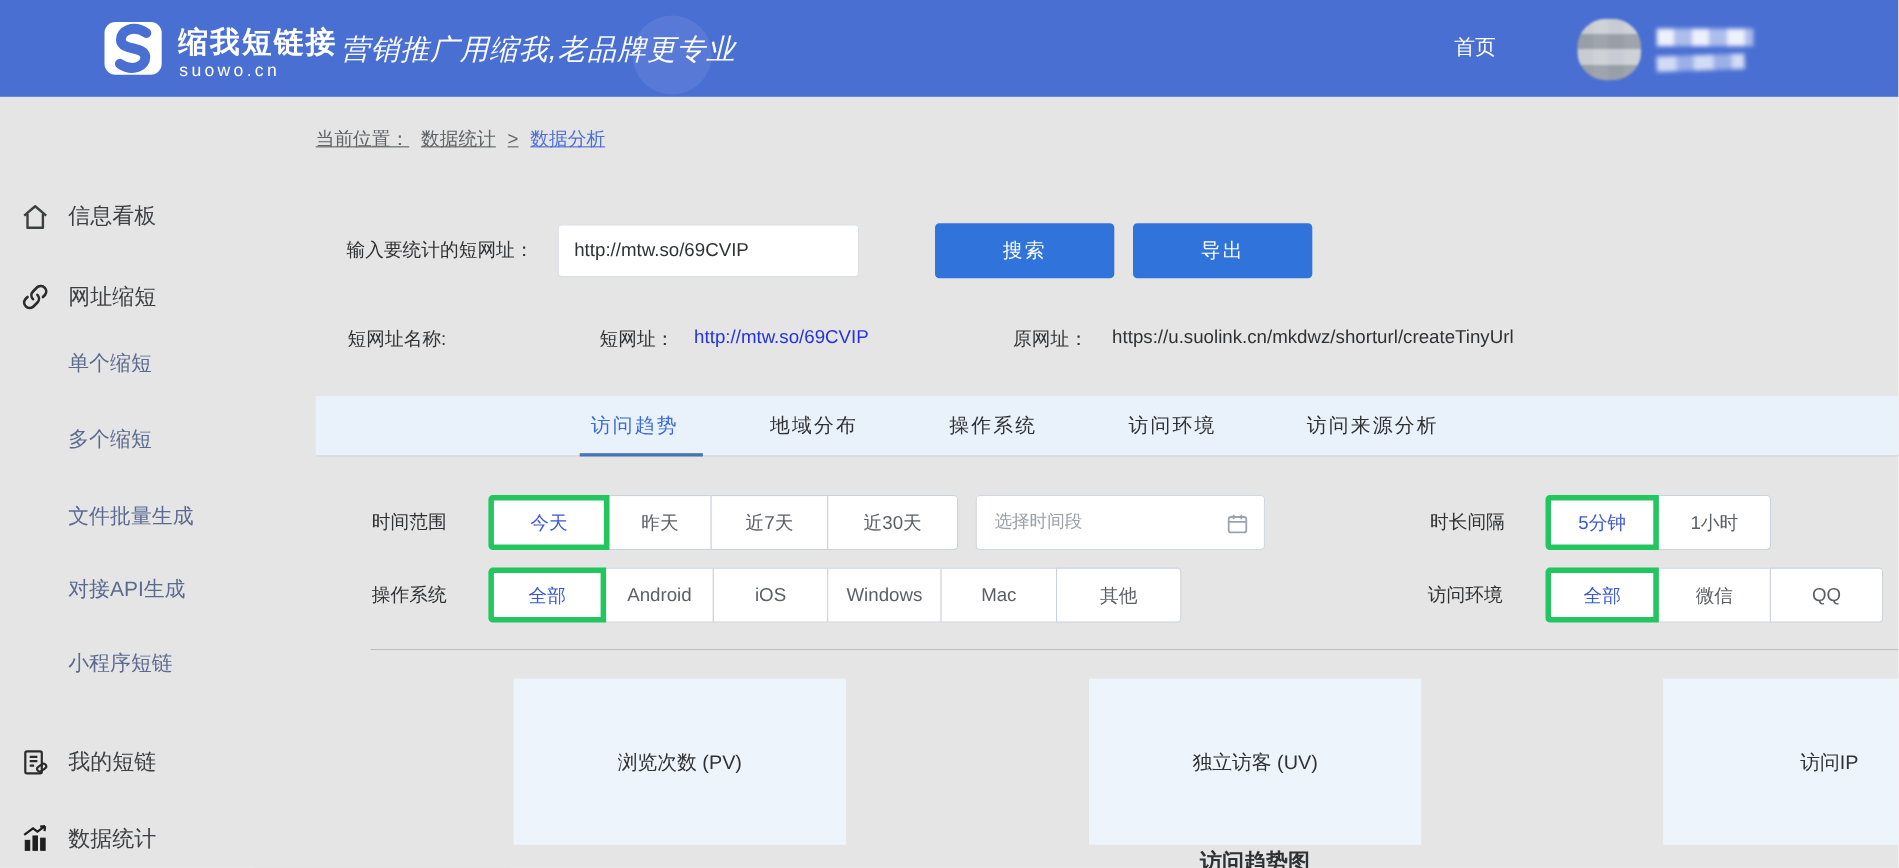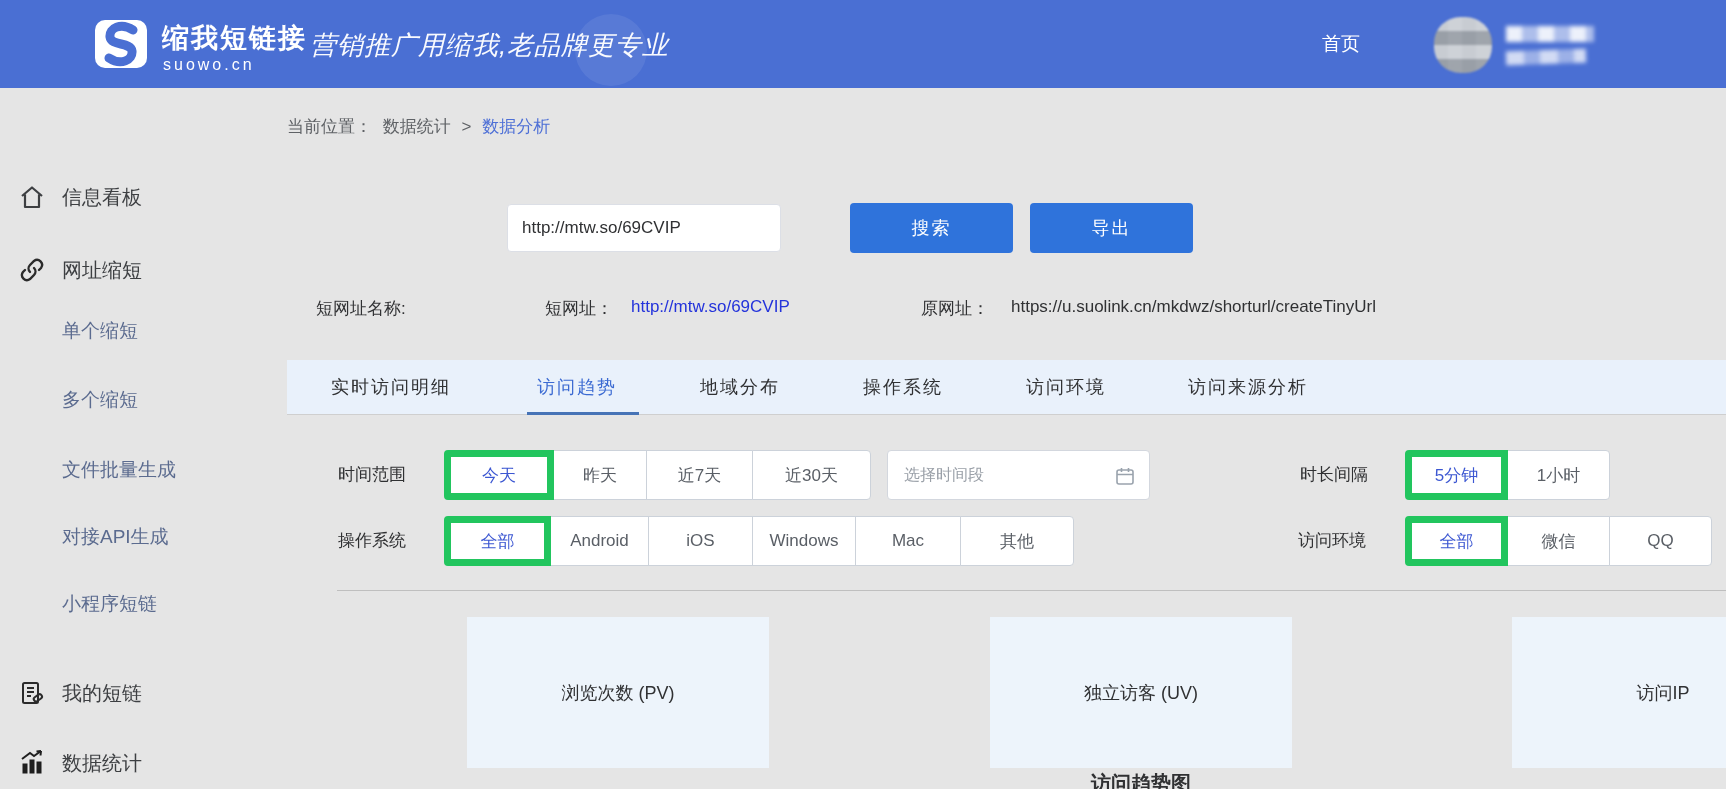--- a/index.html
+++ b/index.html
@@ -19,21 +19,21 @@
       repeating-linear-gradient(0deg, rgba(150,156,164,.85) 0 14px, rgba(205,209,215,.85) 14px 28px),
       repeating-linear-gradient(90deg, #aeb3ba 0 14px, #d4d7dc 14px 28px);
     filter: blur(1px); }
   .user-line1 { position: absolute; left: 1506px; top: 26px; width: 88px; height: 16px;
     background: repeating-linear-gradient(90deg, rgba(255,255,255,.9) 0 16px, rgba(255,255,255,.55) 16px 32px); filter: blur(2px); }
   .user-line2 { position: absolute; left: 1506px; top: 50px; width: 80px; height: 14px;
     background: repeating-linear-gradient(90deg, rgba(255,255,255,.75) 0 18px, rgba(255,255,255,.45) 18px 34px); filter: blur(2px); transform: rotate(-2deg); }
 
   
   .breadcrumb { position: absolute; left: 287px; top: 115px; font-size: 17px; color: #5f6266; }
-  .breadcrumb .crumb { margin-right: 6px; }
+  .breadcrumb .crumb { margin-right: 6px; text-decoration: underline; }
   .breadcrumb .crumb-link { color: #4d6fd6; cursor: pointer; }
 
   
   .side-item { position: absolute; left: 0; width: 270px; height: 30px; cursor: pointer; }
   .side-item .icon { position: absolute; left: 18px; top: 1px; width: 28px; height: 28px; }
   .side-item .lbl-main { position: absolute; left: 62px; top: 0; line-height: 30px; font-size: 20px; color: #3d3f42; }
   .side-item .lbl-sub { position: absolute; left: 62px; top: 0; line-height: 30px; font-size: 19px; color: #5b6b8f; }
 
   
   .form-label { position: absolute; left: 315px; top: 203px; height: 50px; line-height: 50px; font-size: 17px; color: #303133; }
@@ -52,21 +52,21 @@
   .tab.active { color: #3b6ad2; }
   .tab-underline { position: absolute; left: 240px; top: 52px; width: 112px; height: 3px; background: #4673b6; }
 
   
   .filt-label { position: absolute; height: 50px; line-height: 50px; font-size: 17px; color: #303133; }
   .seg-group { position: absolute; display: flex; height: 50px; }
   .seg { border: 1px solid #ccd2da; margin-left: -1px; background: #fff; color: #5a5f66; font-size: 17px;
     display: flex; align-items: center; justify-content: center; cursor: pointer; position: relative; }
   .seg:first-child { margin-left: 0; border-radius: 4px 0 0 4px; }
   .seg:last-child { border-radius: 0 4px 4px 0; }
-  .seg.selected { border: 7px solid #22c55e; color: #3c57d2; z-index: 2; }
+  .seg.selected { border: 5px solid #22c55e; color: #3c57d2; z-index: 2; }
   .date-input { position: absolute; left: 887px; top: 450px; width: 263px; height: 50px; border: 1px solid #d3d7de; border-radius: 4px;
     background: #fff; cursor: pointer; }
   .date-input .ph { position: absolute; left: 16px; top: 0; line-height: 48px; font-size: 16px; color: #9aa0a8; }
   .date-input .cal { position: absolute; right: 14px; top: 15px; width: 20px; height: 20px; }
 
   .divider { position: absolute; left: 337px; top: 590px; width: 1389px; height: 0; border-top: 1px solid #bfbfbf; }
 
   
   .stat-card { position: absolute; top: 617px; width: 302px; height: 151px; background: #edf4fb;
     display: flex; align-items: center; justify-content: center; font-size: 18px; color: #303133; }
@@ -168,32 +168,32 @@
               <rect x="19" y="13" width="4" height="11"></rect>
           <path d="M4 10 L12 4 L16 7 L23 2" fill="none" stroke-width="2"></path>
               <path d="M23 2 l-4.5 .5 M23 2 l-.5 4.5" stroke-width="2" fill="none"></path>
             </g>
           </svg>
       </span>
       <span class="lbl-main">数据统计</span>
     </div>
   </nav>
 
+  <div class="form-label">输入要统计的短网址：</div>
   <input class="url-input" type="text" value="http://mtw.so/69CVIP" style="">
   <button class="btn-primary" style="left:850px">搜索</button>
   <button class="btn-primary" style="left:1030px">导出</button>
 
   <div class="linkrow" style="left:316px">短网址名称:</div>
   <div class="linkrow" style="left:545px">短网址：</div>
   <div class="linkrow blue" style="left:631px">http://mtw.so/69CVIP</div>
   <div class="linkrow" style="left:921px">原网址：</div>
   <div class="linkrow" style="left:1011px">https://u.suolink.cn/mkdwz/shorturl/createTinyUrl</div>
 
   <div class="tabbar">
-    <div class="tab" style="left:44px">实时访问明细</div>
     <div class="tab active" style="left:250px">访问趋势</div>
     <div class="tab" style="left:413px">地域分布</div>
     <div class="tab" style="left:576px">操作系统</div>
     <div class="tab" style="left:739px">访问环境</div>
     <div class="tab" style="left:901px">访问来源分析</div>
     <div class="tab-underline"></div>
   </div>
 
   <div class="filt-label" style="left:338px; top:450px">时间范围</div>
   <div class="seg-group" style="left:444px; top:450px">

